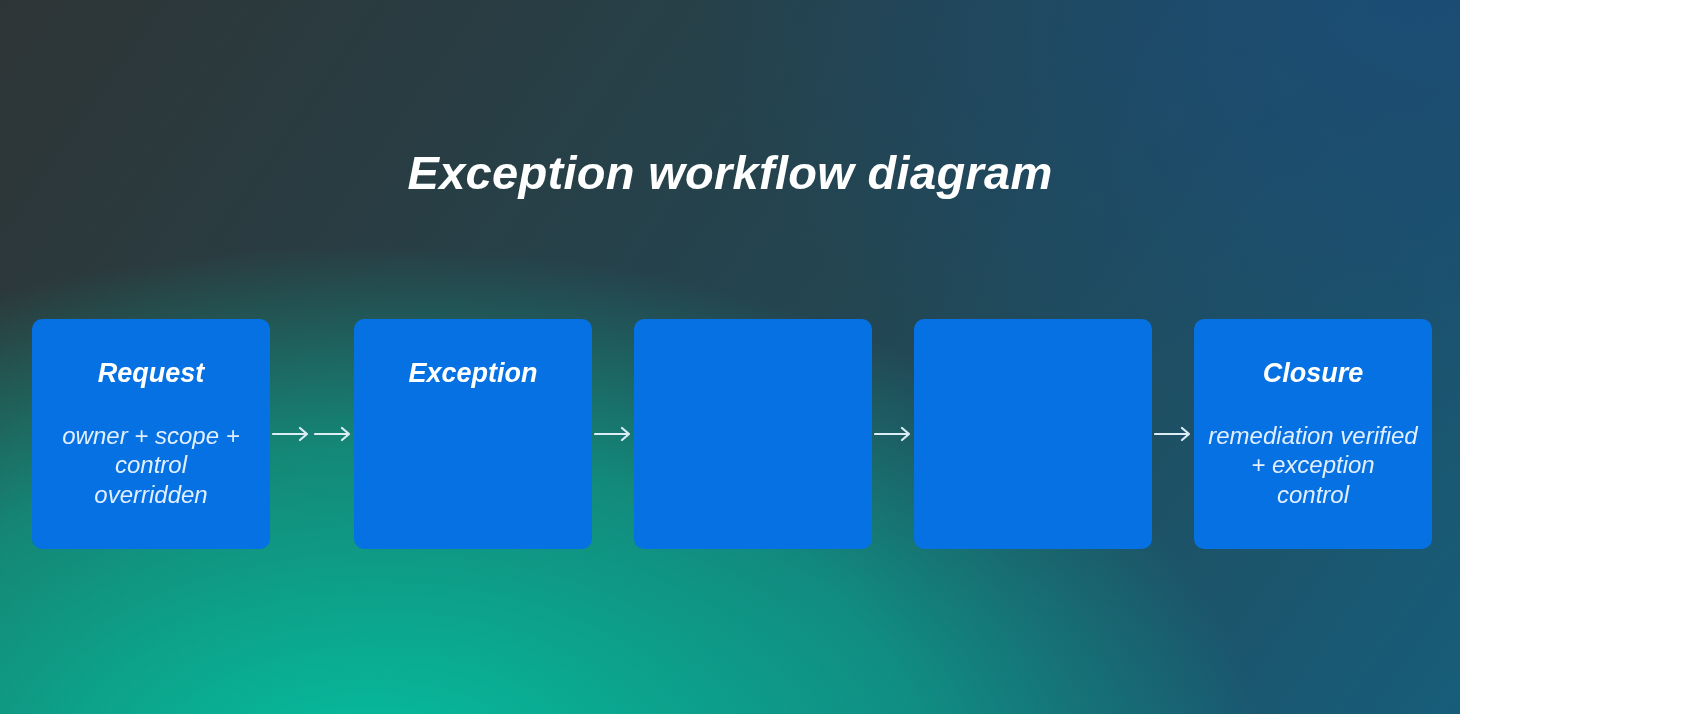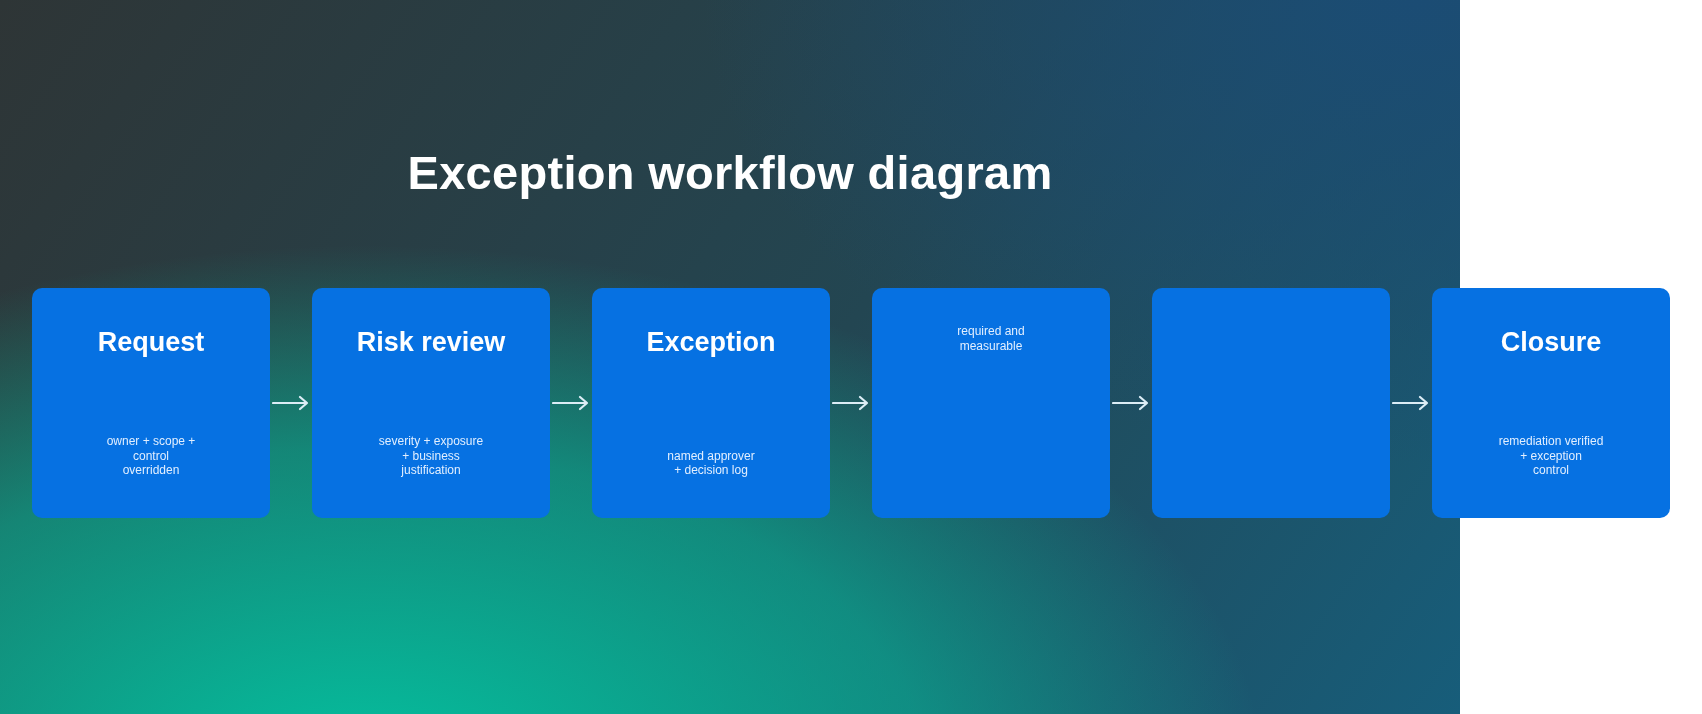--- a/index.html
+++ b/index.html
@@ -17,42 +17,43 @@
   body{
     width:1702px;height:714px;overflow:hidden;
     font-family:"Liberation Sans", sans-serif;
   }
   .canvas{
     position:relative;width:1460px;height:714px;
     background:
       radial-gradient(1250px 750px at 25% 110%, var(--bg-bl) 0%, rgba(4,194,160,0.55) 45%, rgba(4,194,160,0) 72%),
       radial-gradient(1150px 750px at 97% 0%, var(--bg-tr) 0%, rgba(27,76,116,0) 62%),
       linear-gradient(125deg, var(--bg-tl) 0%, #234652 55%, var(--bg-br) 100%);
+    font-style: italic;
   }
   .title{
     position:absolute;top:145px;left:0;width:100%;margin:0;
     text-align:center;font-size:47px;font-weight:700;
     letter-spacing:0.3px;color:var(--title-color);
   }
   .flow{
-    position:absolute;left:32px;top:288px;width:1638px;height:230px;
+    position:absolute;left:32px;top:319px;width:1638px;height:230px;
     display:flex;align-items:stretch;
   }
   .box{
     width:238px;height:230px;box-sizing:border-box;
     background:var(--box-bg);border-radius:10px;
     display:flex;flex-direction:column;justify-content:space-between;align-items:center;
     text-align:center;padding:36px 14px 40px;
   }
   .box-title{
     font-size:27px;font-weight:700;line-height:1.35;
     color:var(--step-title-color);
   }
   .box-desc{
-    font-size:12px;line-height:1.22;font-weight:400;
+    font-size:24px;line-height:1.22;font-weight:400;
     color:var(--step-body-color);white-space:pre-line;
   }
   .connector{
     width:42px;display:flex;align-items:center;justify-content:center;
     color:var(--arrow-color);
   }
   .arrow{width:38px;height:16px;display:block;}
 </style>
 </head>
 <body>
@@ -68,48 +69,38 @@
 control
 overridden</div>
     </div>
 
     <div class="connector">
       <svg class="arrow" viewBox="0 0 38 16">
         <path d="M1 8 H35 M28 2 L35 8 L28 14" fill="none" stroke="currentColor" stroke-width="2.2" stroke-linecap="round" stroke-linejoin="round"></path>
       </svg>
     </div>
 
+
+    <div class="connector">
+      <svg class="arrow" viewBox="0 0 38 16">
+        <path d="M1 8 H35 M28 2 L35 8 L28 14" fill="none" stroke="currentColor" stroke-width="2.2" stroke-linecap="round" stroke-linejoin="round"></path>
+      </svg>
+    </div>
+
     <div class="box">
-      <div class="box-title">Risk review</div>
-      <div class="box-desc">severity + exposure
-+ business
-justification</div>
+      <div class="box-title">Exception</div>
     </div>
 
     <div class="connector">
       <svg class="arrow" viewBox="0 0 38 16">
         <path d="M1 8 H35 M28 2 L35 8 L28 14" fill="none" stroke="currentColor" stroke-width="2.2" stroke-linecap="round" stroke-linejoin="round"></path>
       </svg>
     </div>
 
     <div class="box">
-      <div class="box-title">Exception</div>
-      <div class="box-desc">named approver
-+ decision log</div>
-    </div>
-
-    <div class="connector">
-      <svg class="arrow" viewBox="0 0 38 16">
-        <path d="M1 8 H35 M28 2 L35 8 L28 14" fill="none" stroke="currentColor" stroke-width="2.2" stroke-linecap="round" stroke-linejoin="round"></path>
-      </svg>
-    </div>
-
-    <div class="box">
-      <div class="box-desc">required and
-measurable</div>
     </div>
 
     <div class="connector">
       <svg class="arrow" viewBox="0 0 38 16">
         <path d="M1 8 H35 M28 2 L35 8 L28 14" fill="none" stroke="currentColor" stroke-width="2.2" stroke-linecap="round" stroke-linejoin="round"></path>
       </svg>
     </div>
 
     <div class="box">
     </div>

